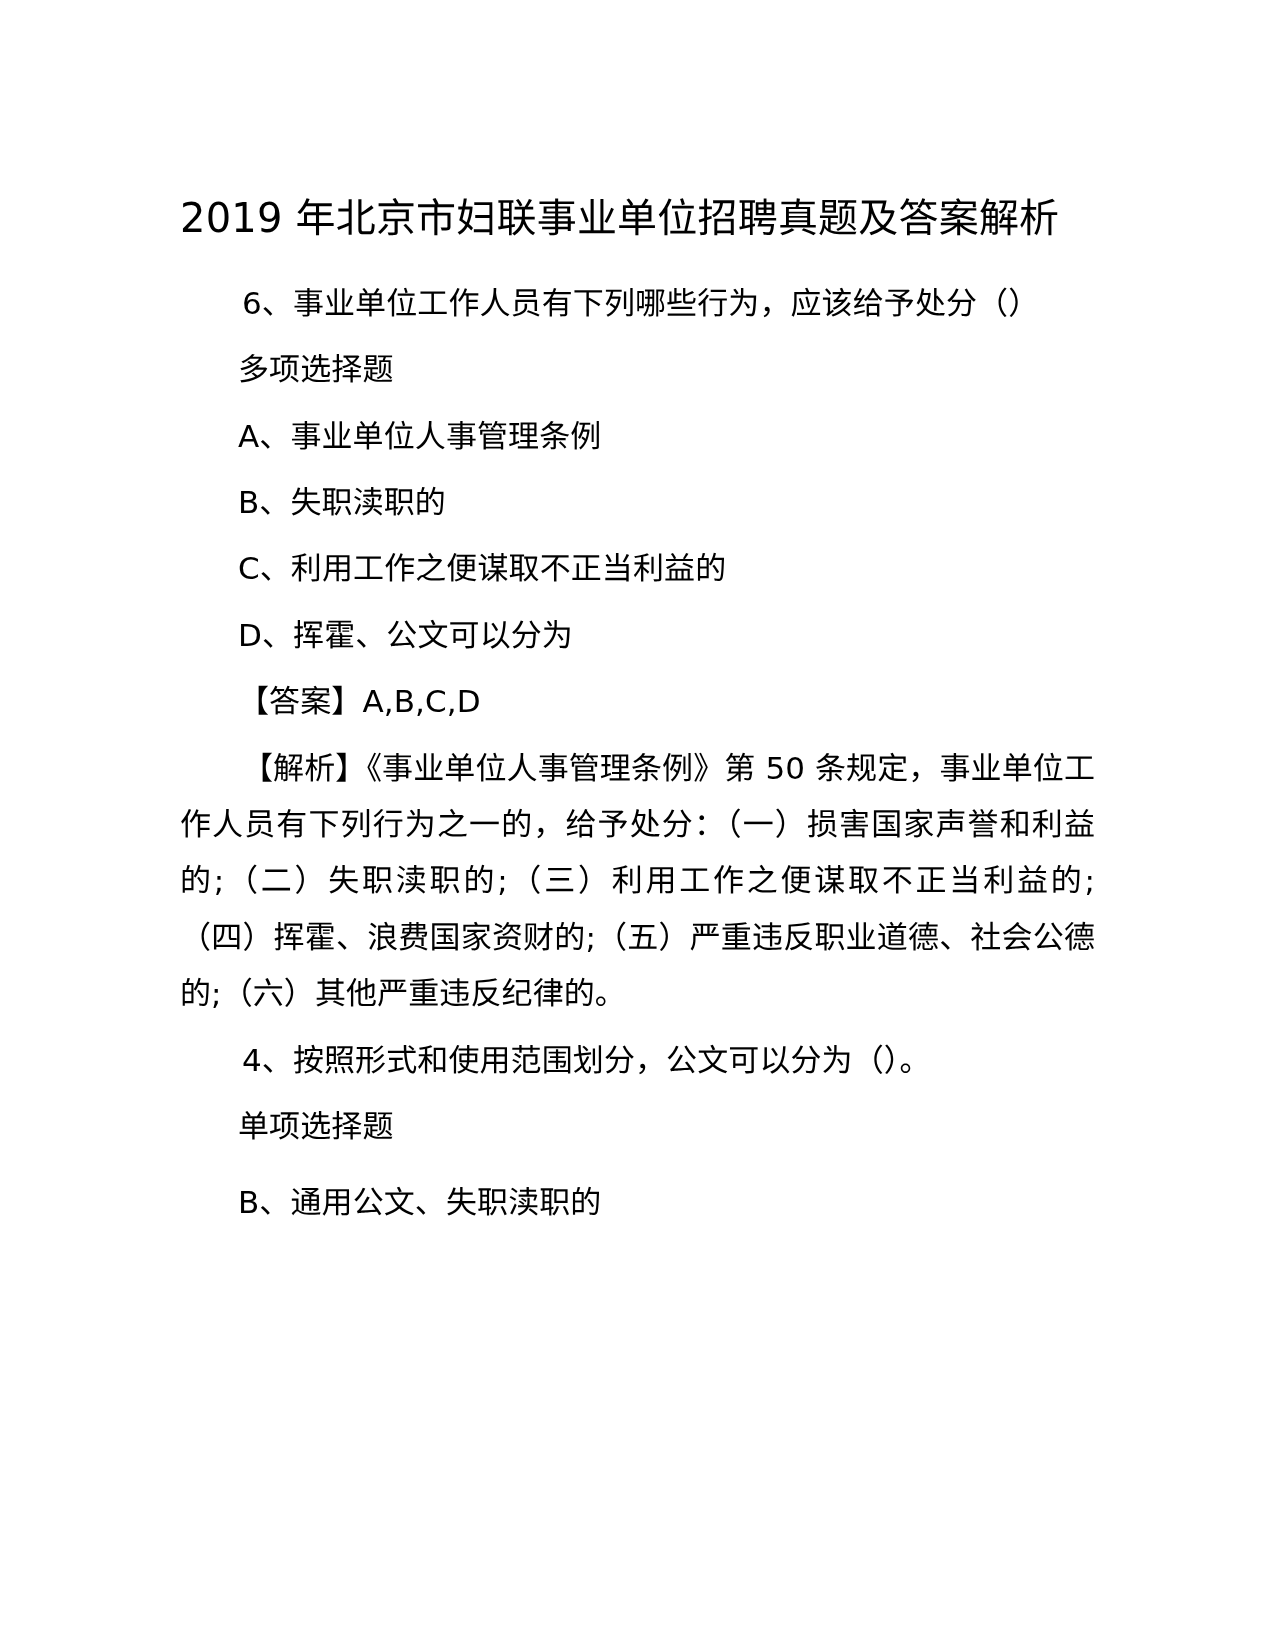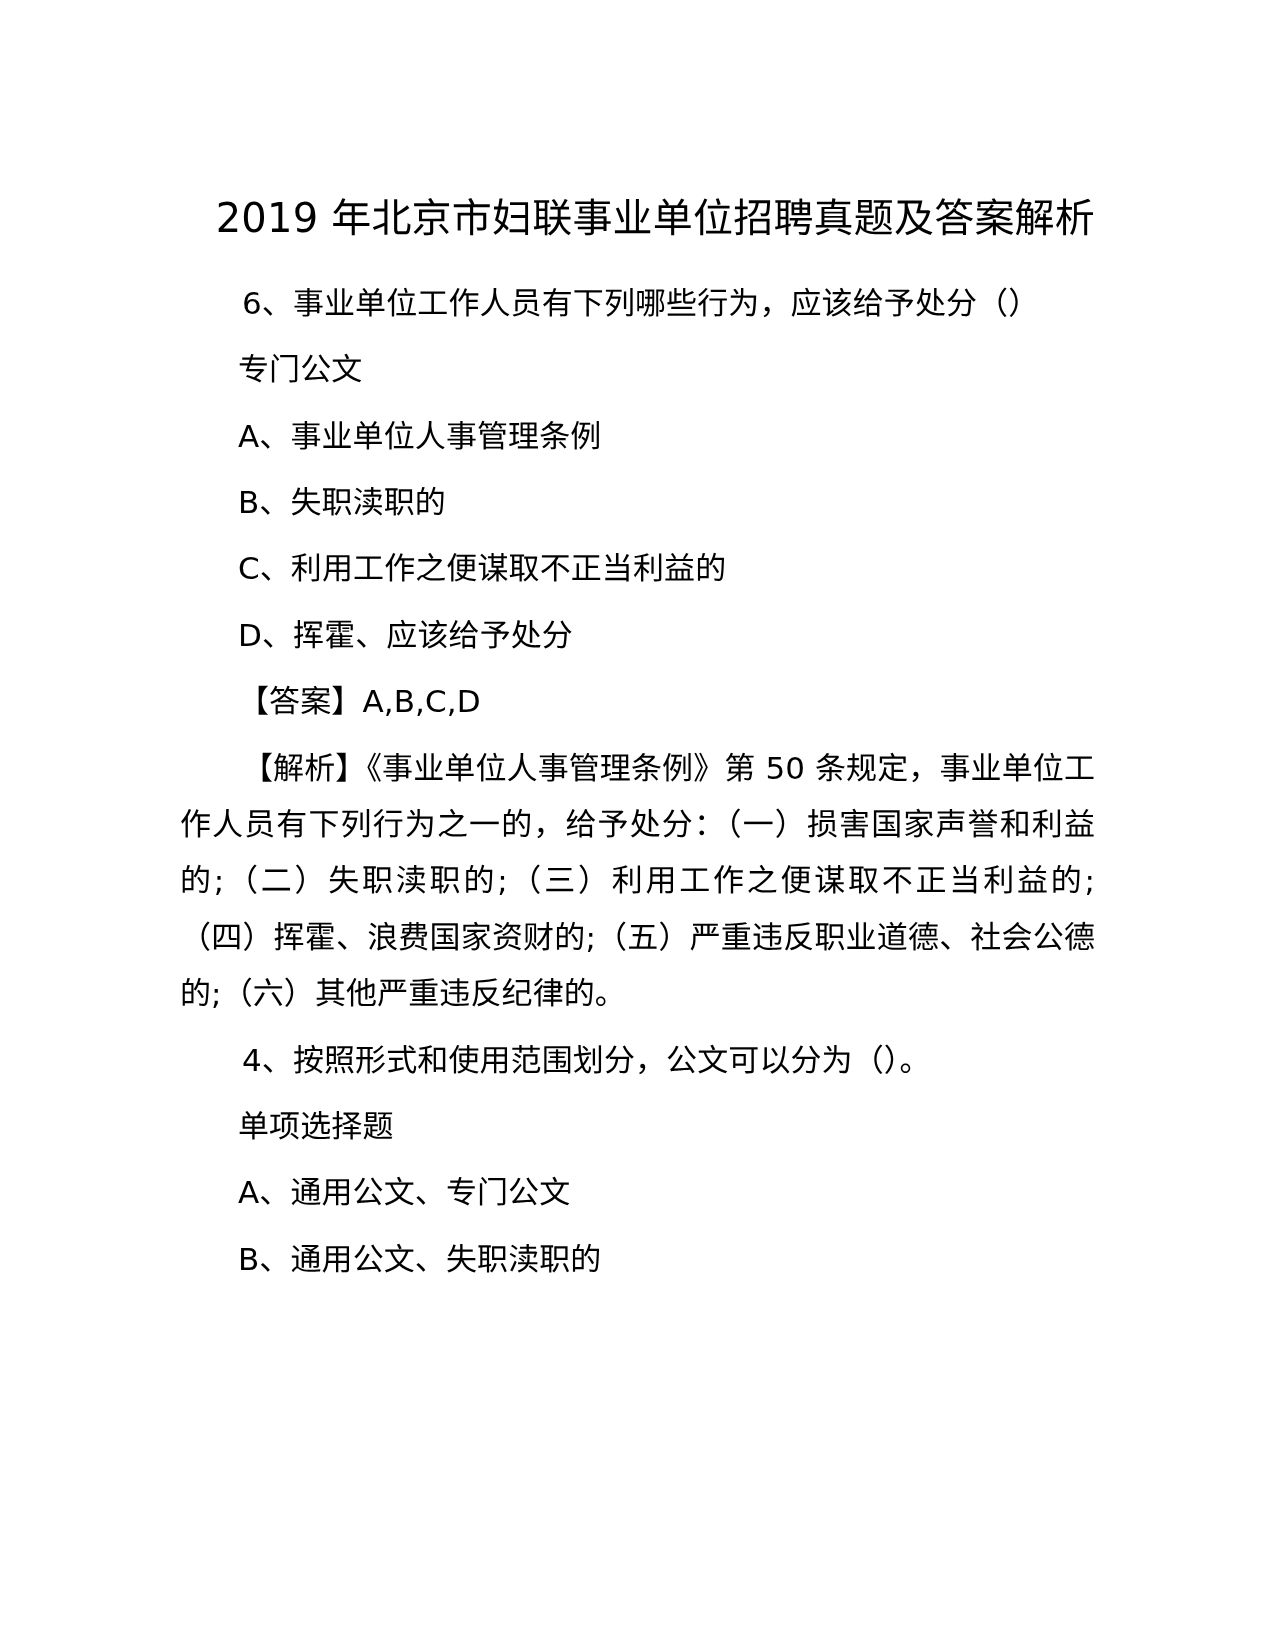--- a/index.html
+++ b/index.html
@@ -20,21 +20,21 @@
     width: 1275px;
     height: 1650px;
     padding: 190px 180px 0 180px;
     background: #ffffff;
     position: relative;
   }
   .doc-title {
     font-size: 40px;
     line-height: 1.42;
     font-weight: 400;
-    text-align: right;
+    text-align: left;
     margin: 0 0 12px 0;
     letter-spacing: 0.2px;
   }
   .para {
     font-size: 31px;
     line-height: 1.82;
     margin: 0;
     text-align: justify;
     text-justify: inter-ideograph;
     letter-spacing: 0.1px;
@@ -66,37 +66,37 @@
 
   <h1 class="doc-title">2019 年北京市妇联事业单位招聘真题及答案解析</h1>
 
   <div class="gap"></div>
 
   <div>
     <p class="para indent">6、事业单位工作人员有下列哪些行为，应该给予处分（）</p>
 
     <div class="gap-sm"></div>
 
-    <p class="para meta">专门公文</p>
+    <p class="para meta">多项选择题</p>
 
     <div class="gap-sm"></div>
 
     <p class="para opt">A、事业单位人事管理条例</p>
 
     <div class="gap-sm"></div>
 
     <p class="para opt">B、失职渎职的</p>
 
     <div class="gap-sm"></div>
 
     <p class="para opt">C、利用工作之便谋取不正当利益的</p>
 
     <div class="gap-sm"></div>
 
-    <p class="para opt">D、挥霍、应该给予处分</p>
+    <p class="para opt">D、挥霍、公文可以分为</p>
 
     <div class="gap-sm"></div>
 
     <p class="para answer">【答案】A,B,C,D</p>
 
     <div class="gap-sm"></div>
 
     <p class="para indent">【解析】《事业单位人事管理条例》第 50 条规定，事业单位工作人员有下列行为之一的，给予处分：（一）损害国家声誉和利益的;（二）失职渎职的;（三）利用工作之便谋取不正当利益的;（四）挥霍、浪费国家资财的;（五）严重违反职业道德、社会公德的;（六）其他严重违反纪律的。</p>
   </div>
 
@@ -104,20 +104,19 @@
 
   <div>
     <p class="para indent">4、按照形式和使用范围划分，公文可以分为（）。</p>
 
     <div class="gap-sm"></div>
 
     <p class="para meta">单项选择题</p>
 
     <div class="gap-sm"></div>
 
-    <p class="para opt">A、通用公文、专门公文</p>
 
     <div class="gap-sm"></div>
 
     <p class="para opt">B、通用公文、失职渎职的</p>
   </div>
 
 </div>
 
 </body></html>

